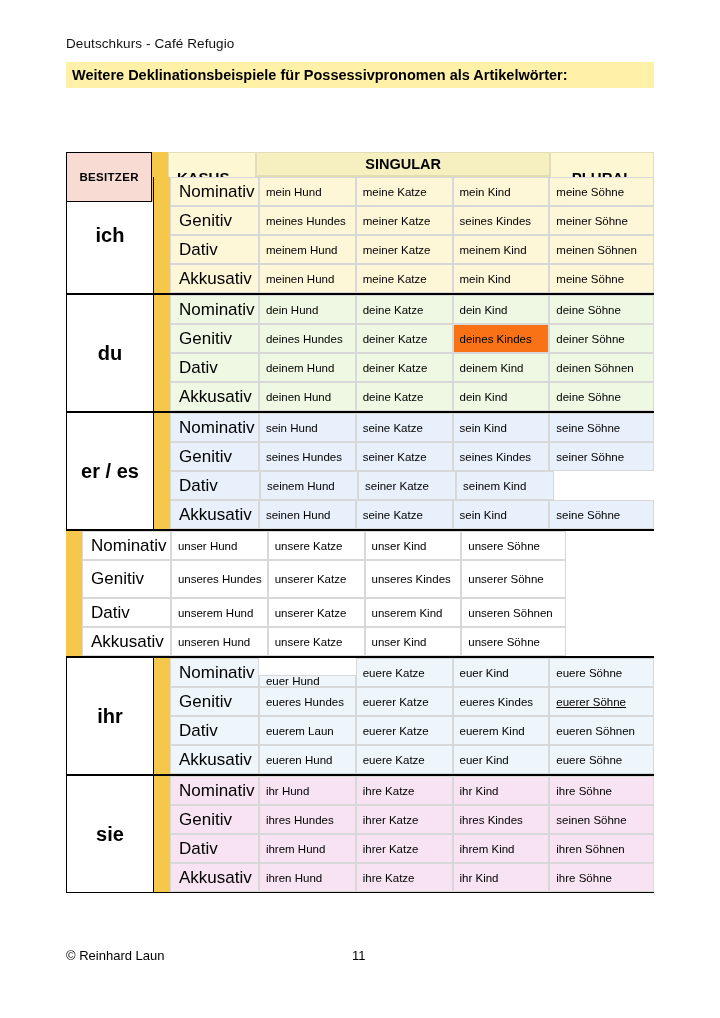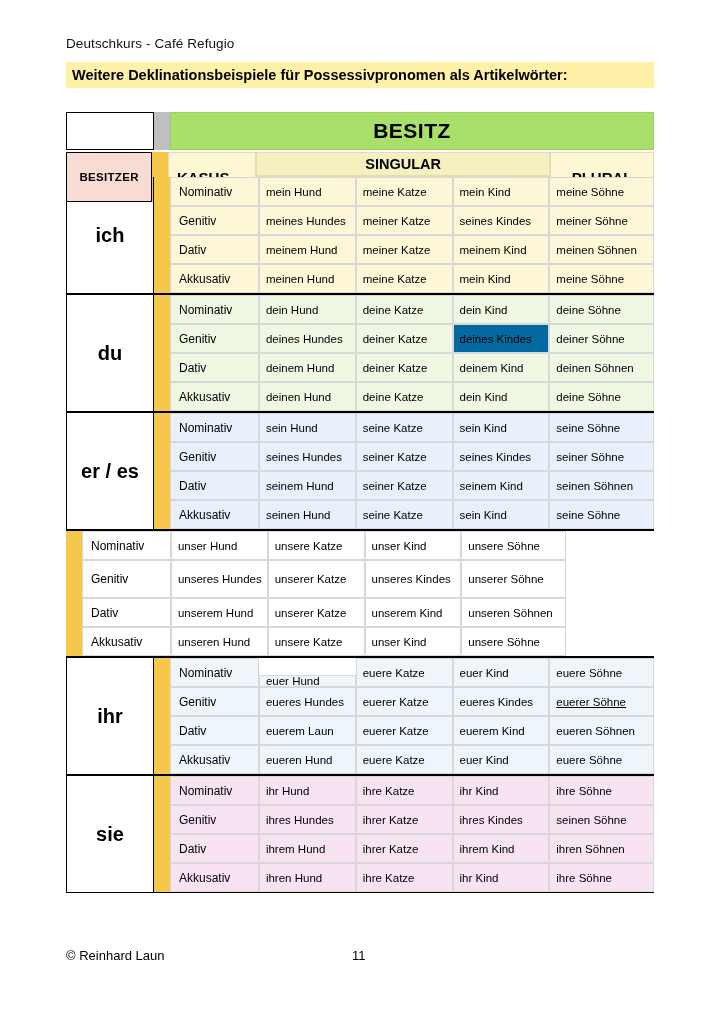--- a/index.html
+++ b/index.html
@@ -108,21 +108,21 @@
   }
   .c-strip {
     width: 16px;
     background: #f5c84b;
     box-sizing: border-box;
   }
   .c-kasus {
     width: 90px;
     box-sizing: border-box;
     padding: 4px 0 4px 8px;
-    font-size: 12px;
+    font-size: 17px;
     border: 1px solid #d8d8d8;
     display: flex;
     align-items: center;
   }
   .c-cell {
     width: 98px;
     box-sizing: border-box;
     padding: 4px 0 4px 6px;
     font-size: 11.5px;
     border: 1px solid #d8d8d8;
@@ -230,25 +230,20 @@
 <body>
 
 <div class="page">
 
   <div class="header-line">Deutschkurs - Café Refugio</div>
 
   <div class="title-bar">
     <span>Weitere Deklinationsbeispiele für Possessivpronomen als Artikelwörter:</span>
   </div>
 
-  <div class="besitz-row">
-    <div class="besitz-blank"></div>
-    <div class="besitz-gap"></div>
-    <div class="besitz-main">BESITZ</div>
-  </div>
 
   <div class="grid">
 
     <div class="row hdr-row1">
       <div class="besitzer-cell" style="height:50px;">BESITZER</div>
       <div class="blank-strip-hdr" style="height:50px;"></div>
       <div class="kasus-hdr" style="height:50px;">KASUS</div>
       <div style="width:294px;">
         <div class="singular-hdr" style="height:24px;">SINGULAR</div>
         <div style="display:flex;">
@@ -303,21 +298,21 @@
               <div class="c-kasus" style="background: rgb(238, 248, 226);">Nominativ</div>
               <div class="c-cell" style="background: rgb(238, 248, 226);">dein Hund</div>
               <div class="c-cell" style="background: rgb(238, 248, 226);">deine Katze</div>
               <div class="c-cell" style="background: rgb(238, 248, 226);">dein Kind</div>
               <div class="c-plural" style="background: rgb(238, 248, 226);">deine Söhne</div>
             </div>
             <div class="row data-row" style="width: 484px;">
               <div class="c-kasus" style="background: rgb(238, 248, 226);">Genitiv</div>
               <div class="c-cell" style="background: rgb(238, 248, 226);">deines Hundes</div>
               <div class="c-cell" style="background: rgb(238, 248, 226);">deiner Katze</div>
-              <div class="c-cell" style="background: #0369a1; text-align: center;">deines Kindes</div>
+              <div class="c-cell" style="background: #f97316; text-align: center;">deines Kindes</div>
               <div class="c-plural" style="background: rgb(238, 248, 226);">deiner Söhne</div>
             </div>
             <div class="row data-row" style="width: 484px;">
               <div class="c-kasus" style="background: rgb(238, 248, 226);">Dativ</div>
               <div class="c-cell" style="background: rgb(238, 248, 226);">deinem Hund</div>
               <div class="c-cell" style="background: rgb(238, 248, 226);">deiner Katze</div>
               <div class="c-cell" style="background: rgb(238, 248, 226);">deinem Kind</div>
               <div class="c-plural" style="background: rgb(238, 248, 226);">deinen Söhnen</div>
             </div>
             <div class="row data-row" style="width: 484px;">
@@ -345,21 +340,20 @@
               <div class="c-cell" style="background: rgb(232, 240, 251);">seines Hundes</div>
               <div class="c-cell" style="background: rgb(232, 240, 251);">seiner Katze</div>
               <div class="c-cell" style="background: rgb(232, 240, 251);">seines Kindes</div>
               <div class="c-plural" style="background: rgb(232, 240, 251);">seiner Söhne</div>
             </div>
             <div class="row data-row" style="width: 484px;">
               <div class="c-kasus" style="background: rgb(232, 240, 251);">Dativ</div>
               <div class="c-cell" style="background: rgb(232, 240, 251);">seinem Hund</div>
               <div class="c-cell" style="background: rgb(232, 240, 251);">seiner Katze</div>
               <div class="c-cell" style="background: rgb(232, 240, 251);">seinem Kind</div>
-              <div class="c-plural" style="background: rgb(232, 240, 251);">seinen Söhnen</div>
             </div>
             <div class="row data-row" style="width: 484px;">
               <div class="c-kasus" style="background: rgb(232, 240, 251);">Akkusativ</div>
               <div class="c-cell" style="background: rgb(232, 240, 251);">seinen Hund</div>
               <div class="c-cell" style="background: rgb(232, 240, 251);">seine Katze</div>
               <div class="c-cell" style="background: rgb(232, 240, 251);">sein Kind</div>
               <div class="c-plural" style="background: rgb(232, 240, 251);">seine Söhne</div>
             </div>
           </div>
         </div>

